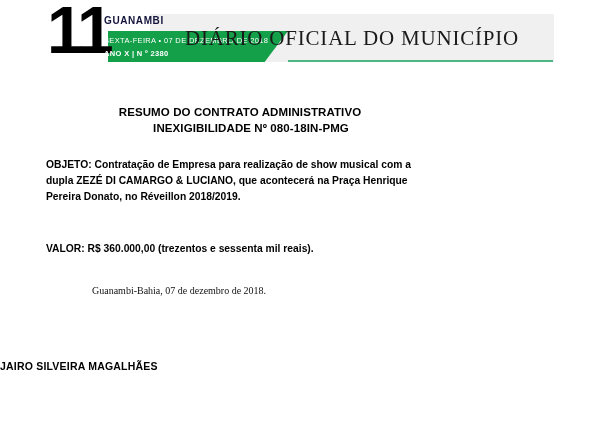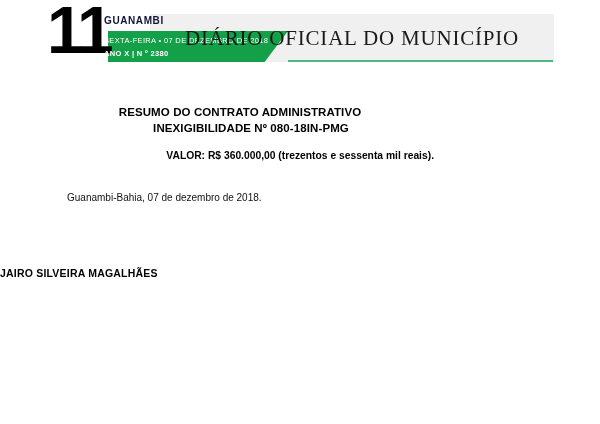--- a/index.html
+++ b/index.html
@@ -135,28 +135,29 @@
   .block {
     margin-left: 46px;
     margin-right: 46px;
     font-size: 10.3px;
     font-weight: 700;
     line-height: 16px;
   }
 
   .block-parties { margin-top: 35px; }
   .block-objeto  { margin-top: 23px; }
-  .block-valor   { margin-top: 14px; text-align: right; }
+  .block-valor   { margin-top: 36px; }
 
   .date-line {
-    margin-left: 67px;
+    margin-left: 92px;
     margin-top: 28px;
     font-size: 10px;
     font-weight: 400;
     color: #111111;
+    font-family: Liberation Serif, serif;
   }
 
   .signature {
     margin-top: 64px;
     text-align: left;
   }
   .sig-name {
     font-size: 10.5px;
     font-weight: 700;
     letter-spacing: 0.2px;
@@ -190,20 +191,21 @@
 </div>
 
 <div id="doc-body">
 
   <div class="doc-title">
     <div class="l1">RESUMO DO CONTRATO ADMINISTRATIVO</div>
     <div class="l2">INEXIGIBILIDADE Nº 080-18IN-PMG</div>
   </div>
 
 
+  <div class="block block-objeto">OBJETO: Contratação de Empresa para realização de show musical com a dupla ZEZÉ DI CAMARGO &amp; LUCIANO, que acontecerá na Praça Henrique Pereira Donato, no Réveillon 2018/2019.</div>
 
   <div class="block block-valor">VALOR: R$ 360.000,00 (trezentos e sessenta mil reais).</div>
 
   <div class="date-line">Guanambi-Bahia, 07 de dezembro de 2018.</div>
 
   <div class="signature">
     <div class="sig-name">JAIRO SILVEIRA MAGALHÃES</div>
   </div>
 
 </div>

